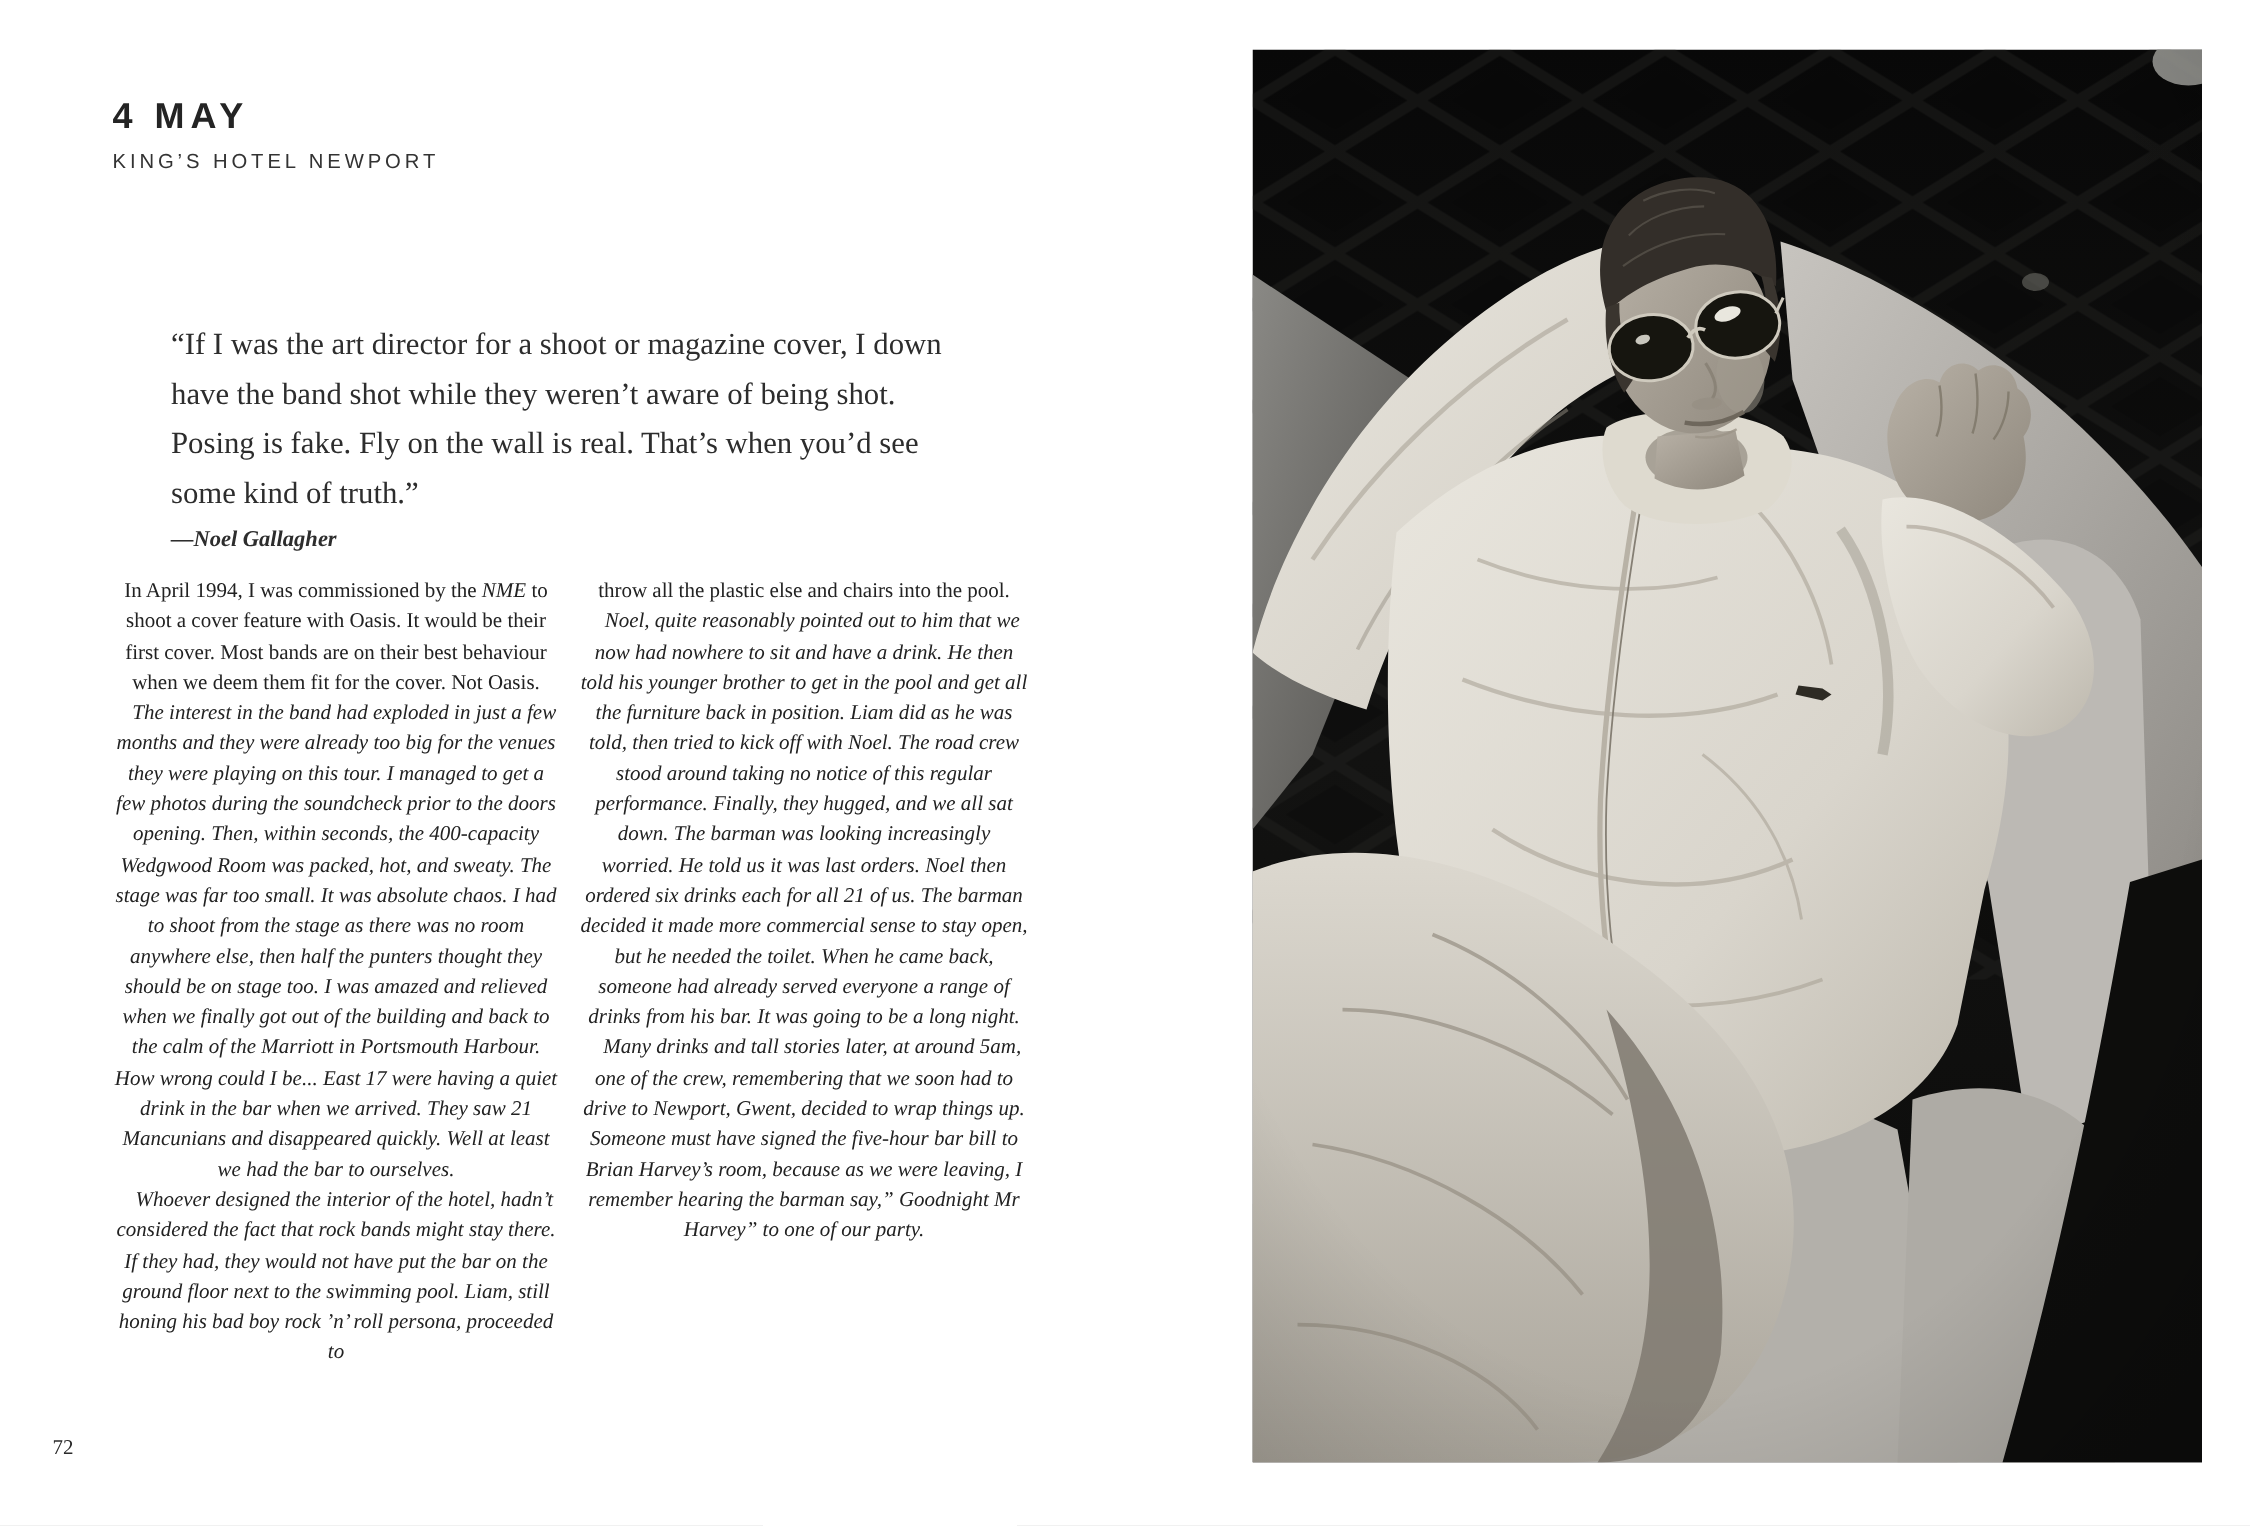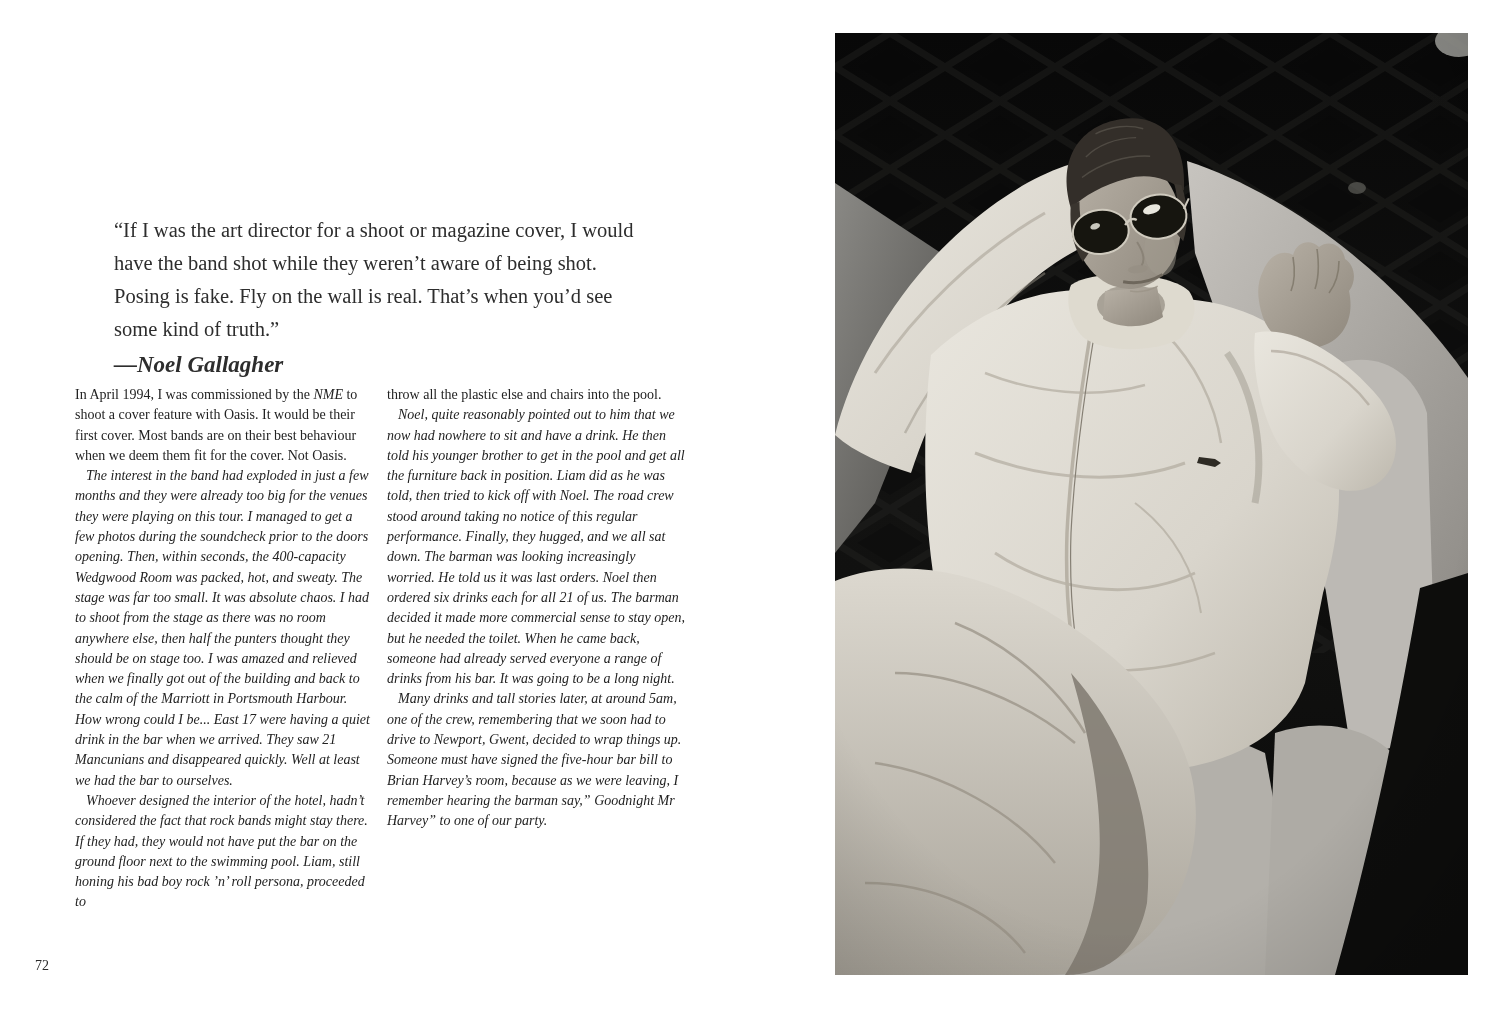--- a/index.html
+++ b/index.html
@@ -7,40 +7,44 @@
     position:relative;width:1500px;height:1017px;background:#ffffff;
     overflow:hidden;font-family:"Liberation Serif", serif;color:#1e1e1e;
   }
   
   .entry-head{position:absolute;left:75px;top:66px;font-family:"Liberation Sans", sans-serif;}
   .entry-date{font-size:24px;font-weight:600;letter-spacing:4px;color:#242424;line-height:1;}
   .entry-venue{margin-top:10px;font-size:13.5px;font-weight:500;letter-spacing:2.6px;color:#333;}
   
   .pull-quote{position:absolute;left:74px;top:198px;width:528px;}
   .pull-quote p{margin:0;font-size:20.5px;line-height:33px;color:#2d2d2d;}
-  .pull-quote cite{display:block;margin-top:6px;font-size:23px;font-style:italic;font-weight:bold;color:#2d2d2d;}
+  .pull-quote cite{display:block;margin-top:6px;font-size:15px;font-style:italic;font-weight:bold;color:#2d2d2d;}
   
   .columns{position:absolute;left:75px;top:385px;width:610px;display:flex;gap:14px;}
   .col{width:298px;font-size:14px;line-height:20.3px;color:#222;}
-  .col p{margin:0;}
+  .col p{margin:0;text-align:center;}
   .col p.indent{text-indent:11px;font-style:italic;}
   
   .folio{position:absolute;left:35px;top:958px;font-size:14px;color:#2a2a2a;}
   
   .photo{position:absolute;left:835px;top:33px;width:633px;height:942px;margin:0;}
   .photo svg{display:block;width:100%;height:100%;}
 </style>
 </head>
 <body>
 
 <div class="spread">
 
+  <header class="entry-head">
+    <div class="entry-date">4 MAY</div>
+    <div class="entry-venue">KING’S HOTEL NEWPORT</div>
+  </header>
 
   <blockquote class="pull-quote">
-    <p>“If I was the art director for a shoot or magazine cover, I would have the band shot while they weren’t aware of being shot. Posing is fake. Fly on the wall is real. That’s when you’d see some kind of truth.”</p>
+    <p>“If I was the art director for a shoot or magazine cover, I down have the band shot while they weren’t aware of being shot. Posing is fake. Fly on the wall is real. That’s when you’d see some kind of truth.”</p>
     <cite>—Noel Gallagher</cite>
   </blockquote>
 
   <section class="columns">
     <div class="col">
         <p><span>In April 1994, I was commissioned by the </span><i>NME</i><span> to shoot a cover feature with Oasis. It would be their first cover. Most bands are on their best behaviour when we deem them fit for the cover. Not Oasis.</span></p>
         <p class="indent"><span>The interest in the band had exploded in just a few months and they were already too big for the venues they were playing on this tour. I managed to get a few photos during the soundcheck prior to the doors opening. Then, within seconds, the 400-capacity Wedgwood Room was packed, hot, and sweaty. The stage was far too small. It was absolute chaos. I had to shoot from the stage as there was no room anywhere else, then half the punters thought they should be on stage too. I was amazed and relieved when we finally got out of the building and back to the calm of the Marriott in Portsmouth Harbour. How wrong could I be... East 17 were having a quiet drink in the bar when we arrived. They saw 21 Mancunians and disappeared quickly. Well at least we had the bar to ourselves.</span></p>
         <p class="indent"><span>Whoever designed the interior of the hotel, hadn’t considered the fact that rock bands might stay there. If they had, they would not have put the bar on the ground floor next to the swimming pool. Liam, still honing his bad boy rock ’n’ roll persona, proceeded to</span></p>
       </div>
     <div class="col">

